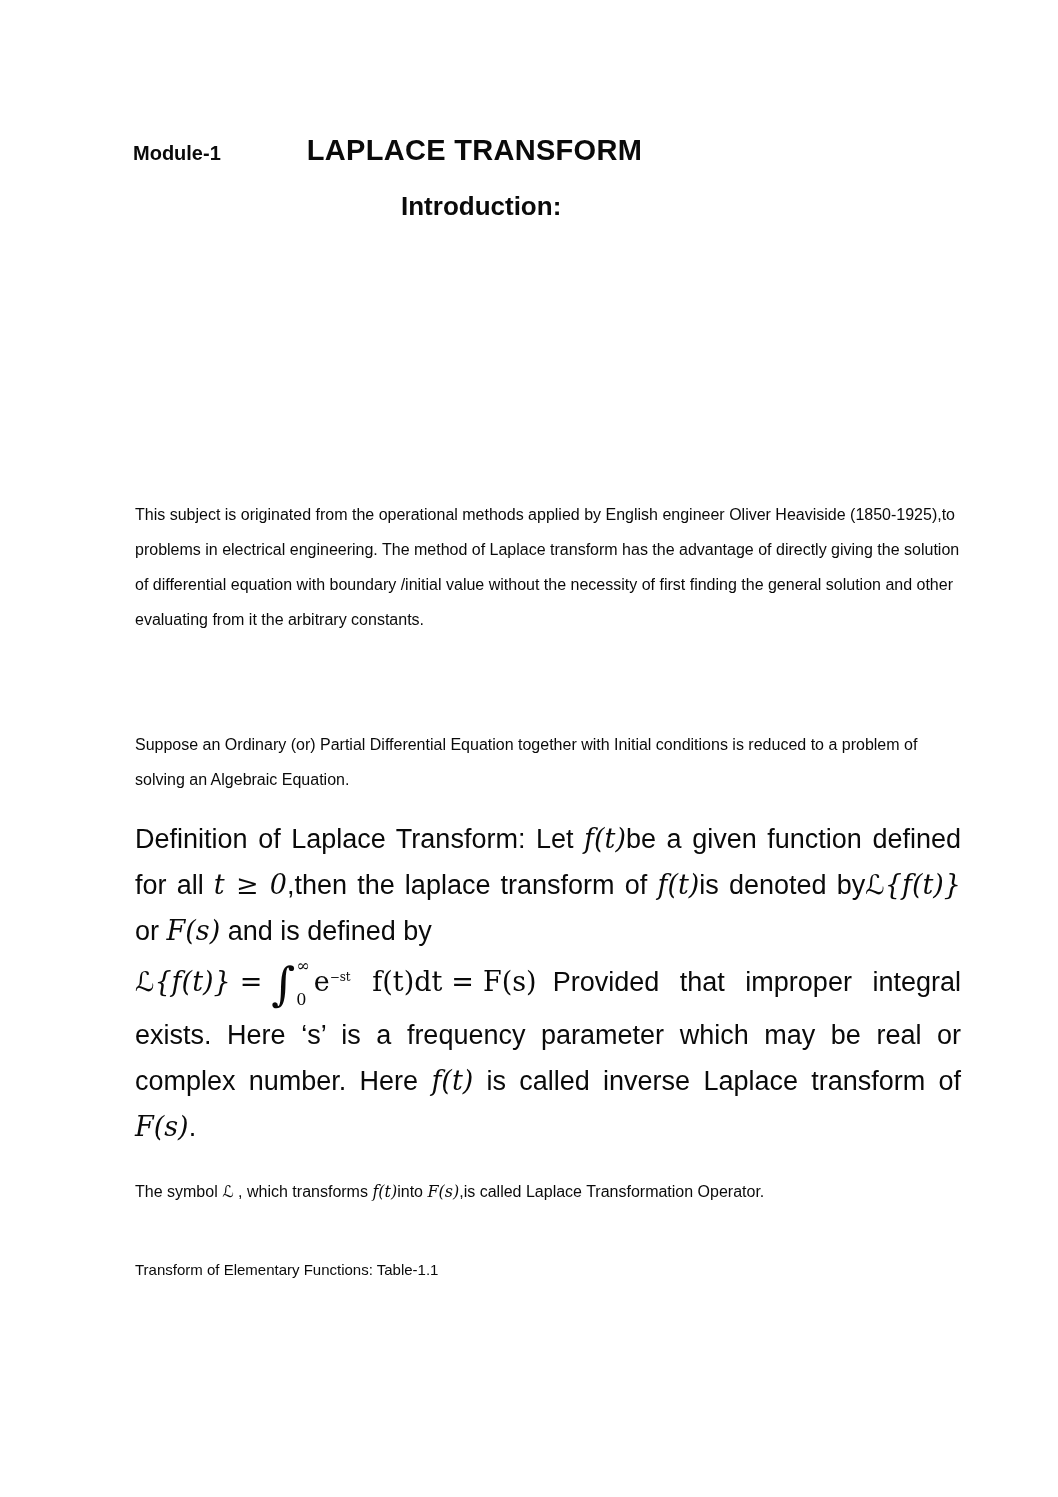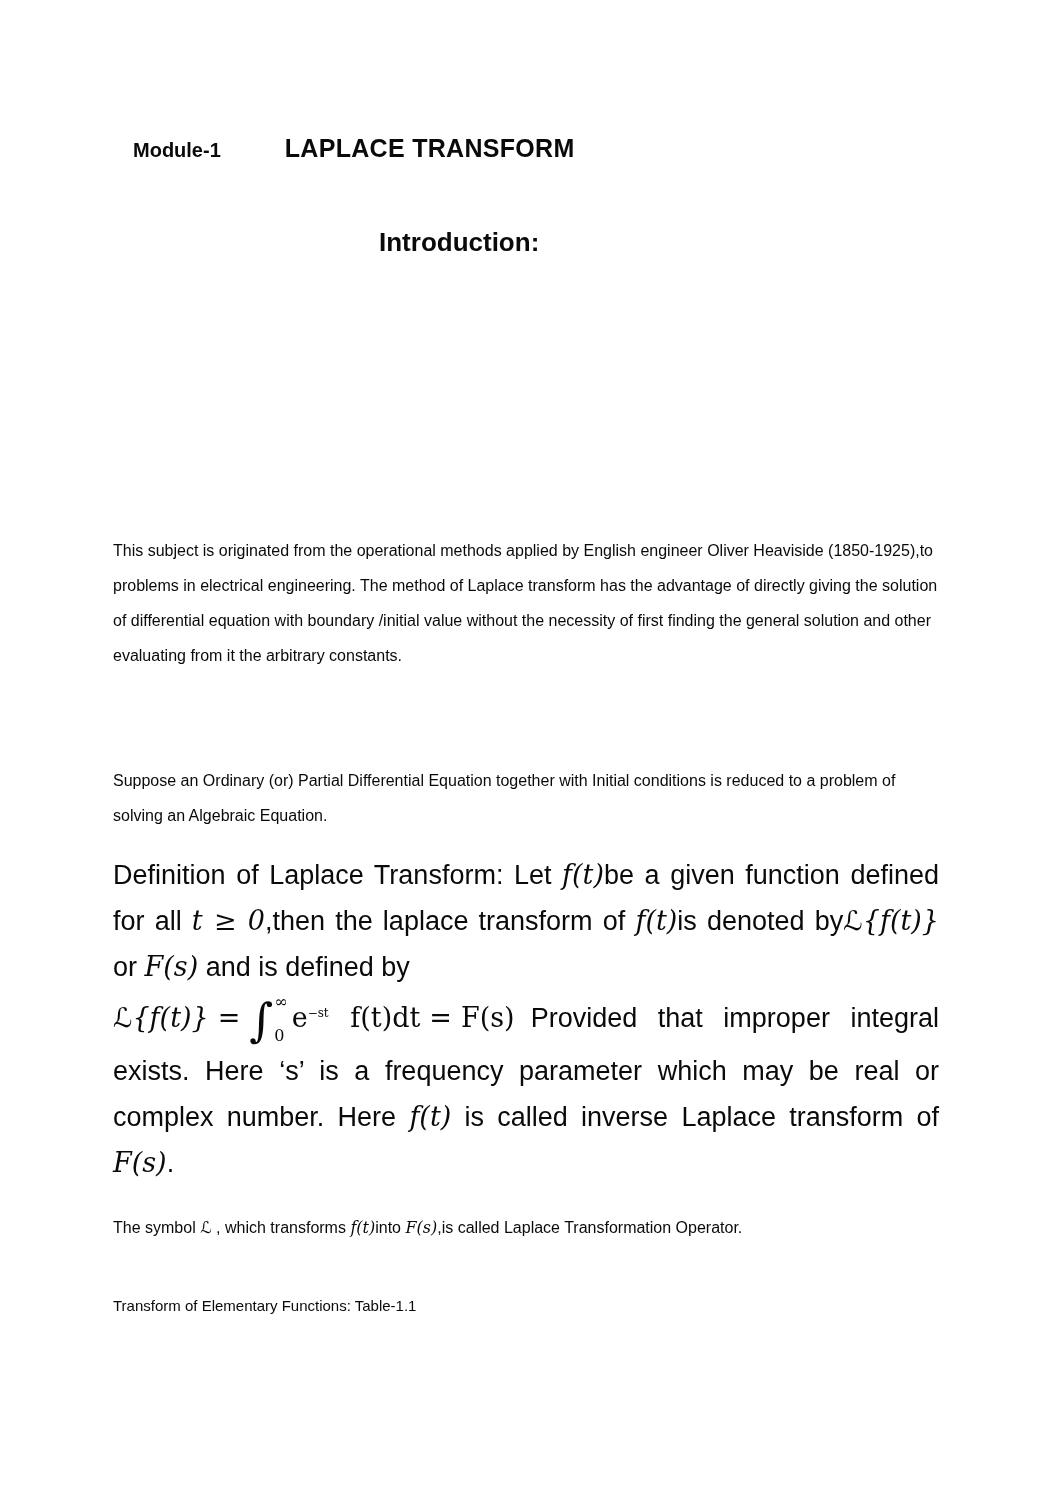--- a/index.html
+++ b/index.html
@@ -6,25 +6,25 @@
   html, body { background:#ffffff; }
   .page {
     position:relative;
     width:1058px;
     height:1497px;
     background:#ffffff;
     color:#0a0a0a;
     font-family:"Liberation Sans", sans-serif;
     overflow:hidden;
   }
-  .block { position:absolute; left:113px; width:826px;margin-top:36px; }
+  .block { position:absolute; left:135px; width:826px; }
 
-  .hdr { position:absolute; top:134px; left:133px; display:flex; align-items:baseline; gap:64px; }
+  .hdr { position:absolute; top:134px; left:133px; display:flex; align-items:baseline; gap:86px; }
   .module { font-size:20px; font-weight:700; }
-  .title  { font-size:25px; font-weight:700; letter-spacing:0.3px; }
+  .title  { font-size:29px; font-weight:700; letter-spacing:0.3px; }
 
   .intro-h { top:191px; font-size:26px; font-weight:700; padding-left:266px; }
 
   .p-lg { font-size:27px; line-height:45px; }
   .p-sm { font-size:16px; line-height:35px; }
 
   .p1 { top:255px; }
   .p2 { top:497px; }
   .p3 { top:727px; }
 

